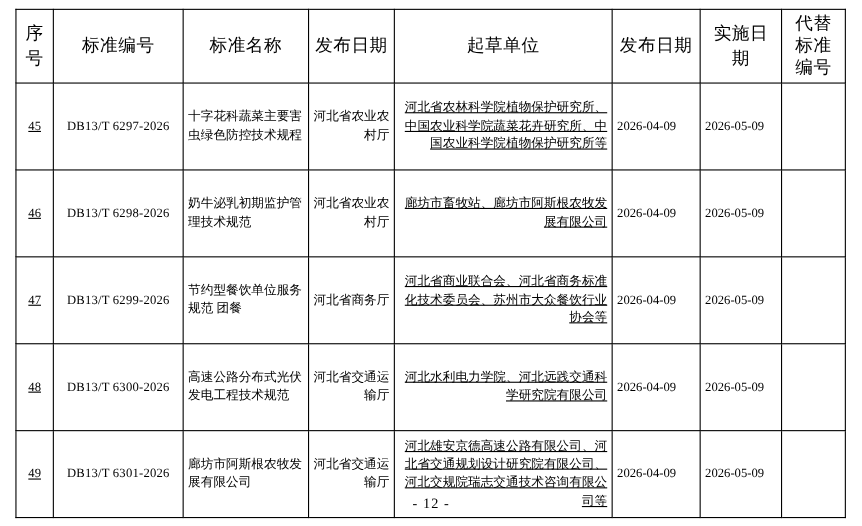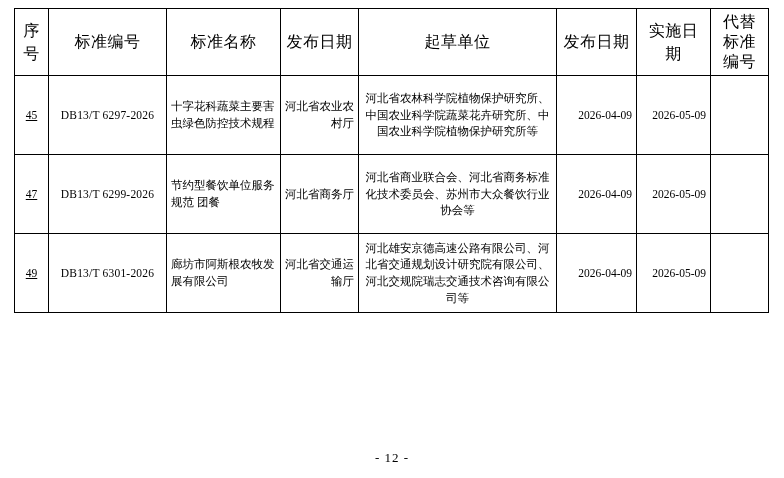--- a/index.html
+++ b/index.html
@@ -67,25 +67,26 @@
   }
   td.name {
     text-align: left;
     font-size: 11.5px;
   }
   td.prop {
     text-align: right;
     font-size: 11.5px;
   }
   td.draft {
-    text-align: center;
+    text-align: right;
     font-size: 11.5px;
+    text-decoration: underline;
   }
   td.date {
-    text-align: right;
+    text-align: left;
     font-size: 11.5px;
     font-family: "Liberation Serif", "DejaVu Serif", serif;
   }
   td.repl {
     text-align: center;
   }
   .row-tall td { height: 72px; }
   .footer {
     position: absolute;
     left: 0;
@@ -136,25 +137,45 @@
         <td class="seq">45</td>
         <td class="code">DB13/T 6297-2026</td>
         <td class="name">十字花科蔬菜主要害虫绿色防控技术规程</td>
         <td class="prop">河北省农业农村厅</td>
         <td class="draft">河北省农林科学院植物保护研究所、中国农业科学院蔬菜花卉研究所、中国农业科学院植物保护研究所等</td>
         <td class="date">2026-04-09</td>
         <td class="date">2026-05-09</td>
         <td class="repl"></td>
       </tr>
       <tr class="row-tall">
+        <td class="seq">46</td>
+        <td class="code">DB13/T 6298-2026</td>
+        <td class="name">奶牛泌乳初期监护管理技术规范</td>
+        <td class="prop">河北省农业农村厅</td>
+        <td class="draft">廊坊市畜牧站、廊坊市阿斯根农牧发展有限公司</td>
+        <td class="date">2026-04-09</td>
+        <td class="date">2026-05-09</td>
+        <td class="repl"></td>
+      </tr>
+      <tr class="row-tall">
         <td class="seq">47</td>
         <td class="code">DB13/T 6299-2026</td>
         <td class="name">节约型餐饮单位服务规范 团餐</td>
         <td class="prop">河北省商务厅</td>
         <td class="draft">河北省商业联合会、河北省商务标准化技术委员会、苏州市大众餐饮行业协会等</td>
+        <td class="date">2026-04-09</td>
+        <td class="date">2026-05-09</td>
+        <td class="repl"></td>
+      </tr>
+      <tr class="row-tall">
+        <td class="seq">48</td>
+        <td class="code">DB13/T 6300-2026</td>
+        <td class="name">高速公路分布式光伏发电工程技术规范</td>
+        <td class="prop">河北省交通运输厅</td>
+        <td class="draft">河北水利电力学院、河北远践交通科学研究院有限公司</td>
         <td class="date">2026-04-09</td>
         <td class="date">2026-05-09</td>
         <td class="repl"></td>
       </tr>
       <tr class="row-tall">
         <td class="seq">49</td>
         <td class="code">DB13/T 6301-2026</td>
         <td class="name">廊坊市阿斯根农牧发展有限公司</td>
         <td class="prop">河北省交通运输厅</td>
         <td class="draft">河北雄安京德高速公路有限公司、河北省交通规划设计研究院有限公司、河北交规院瑞志交通技术咨询有限公司等</td>

